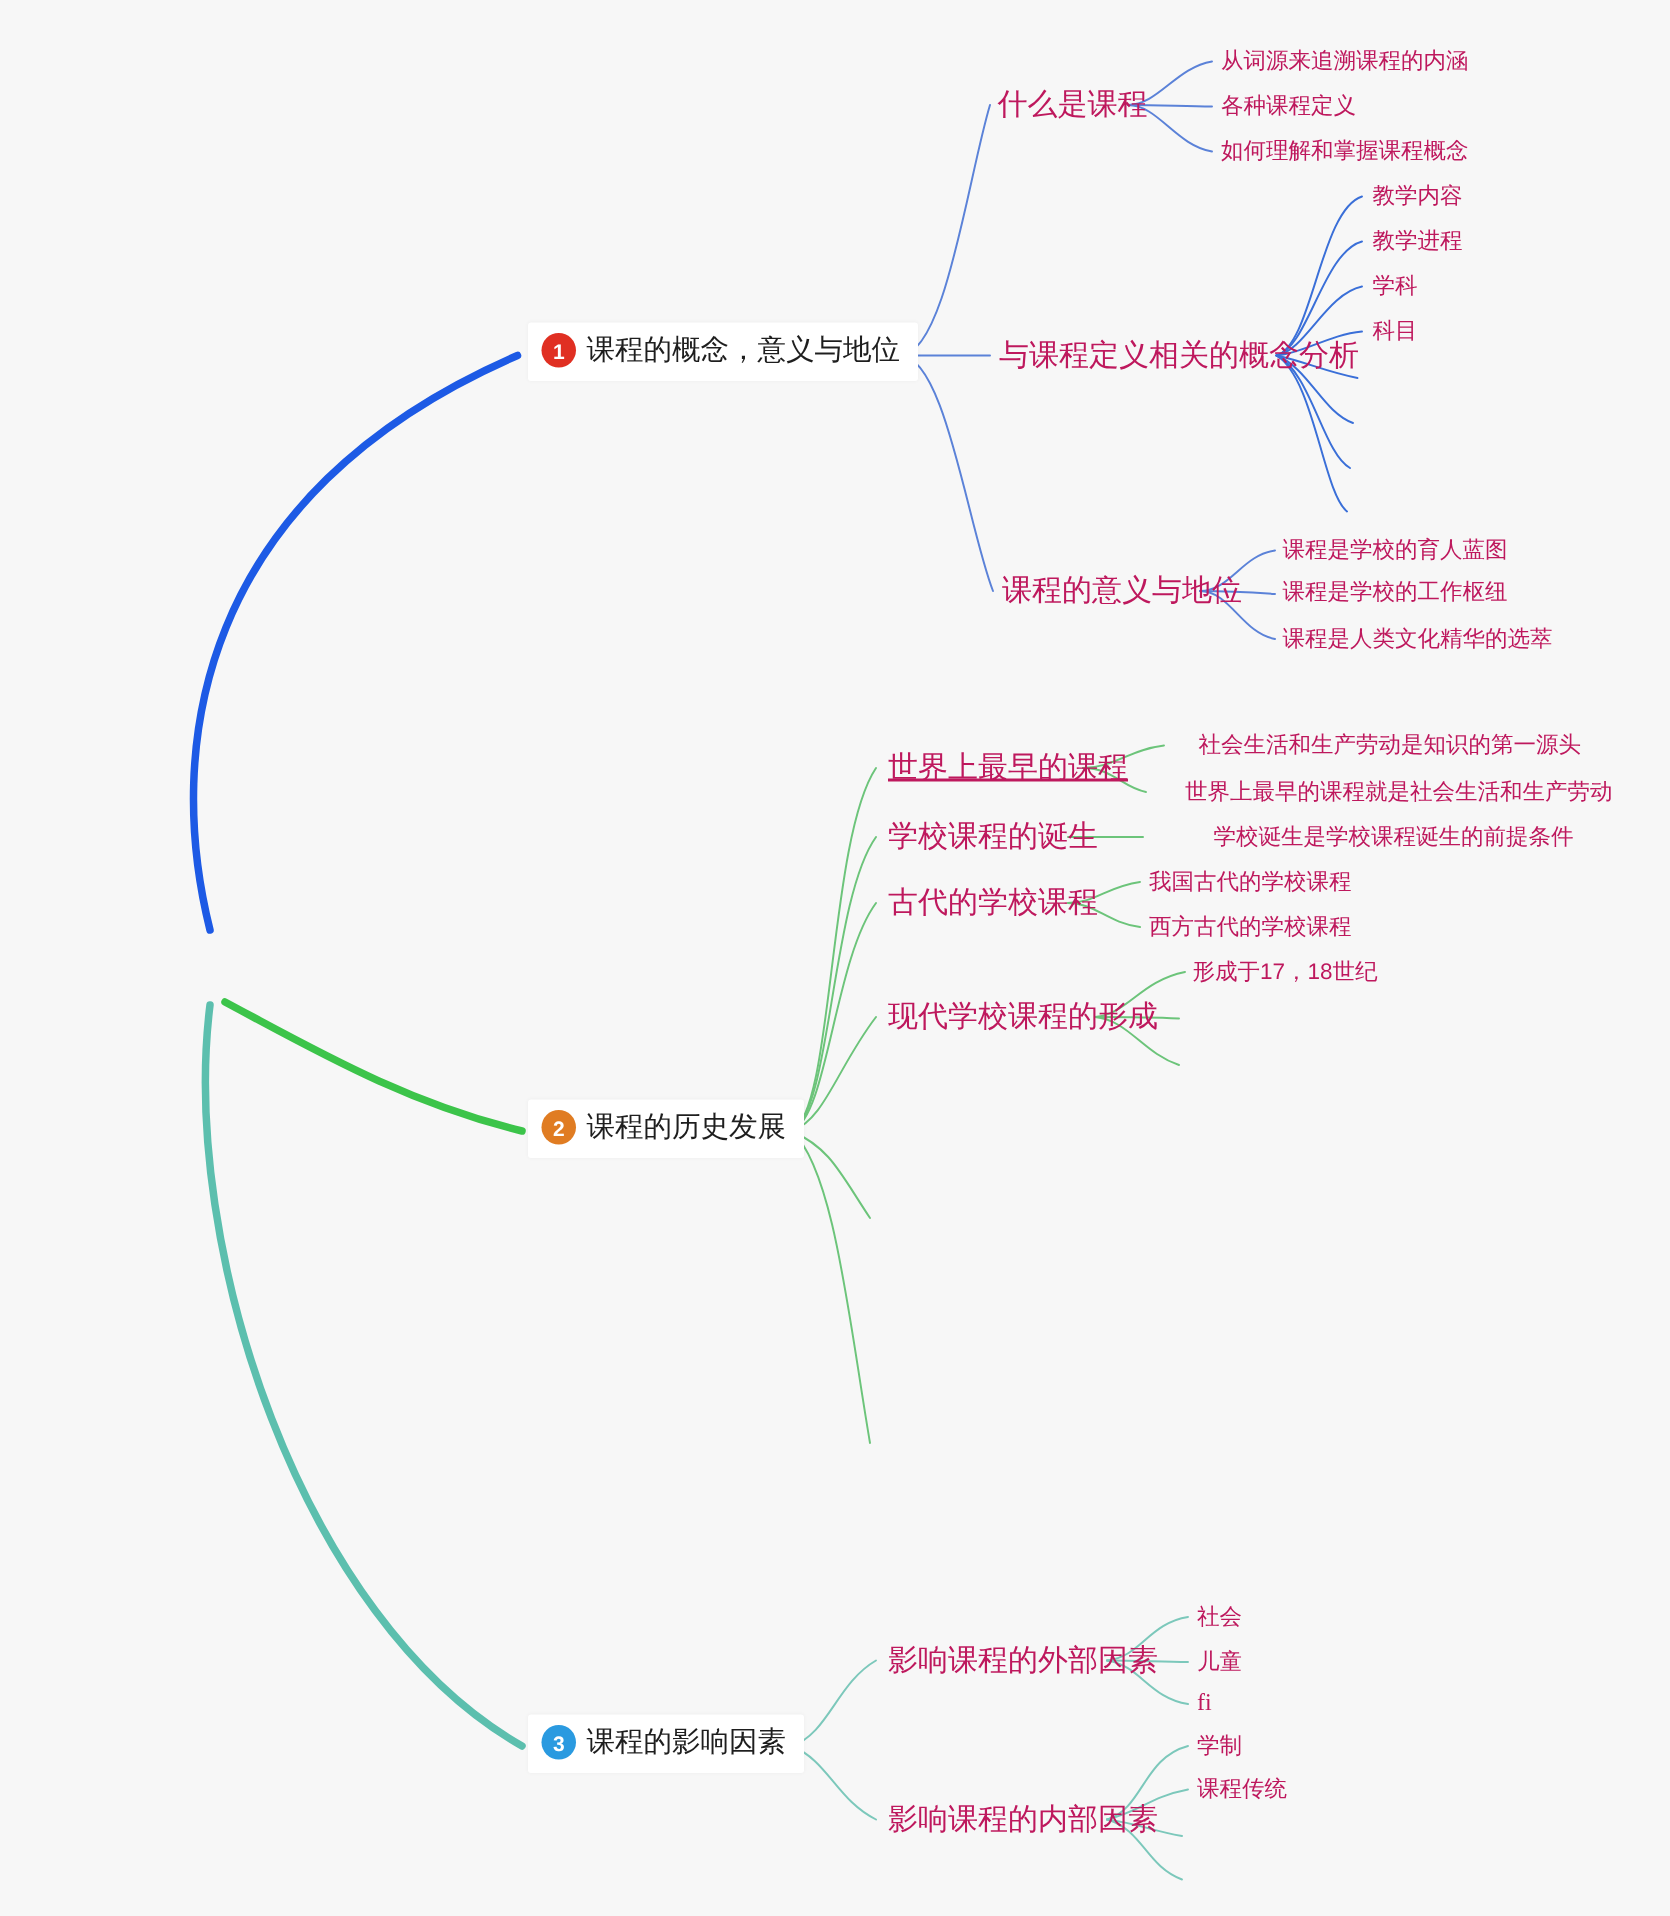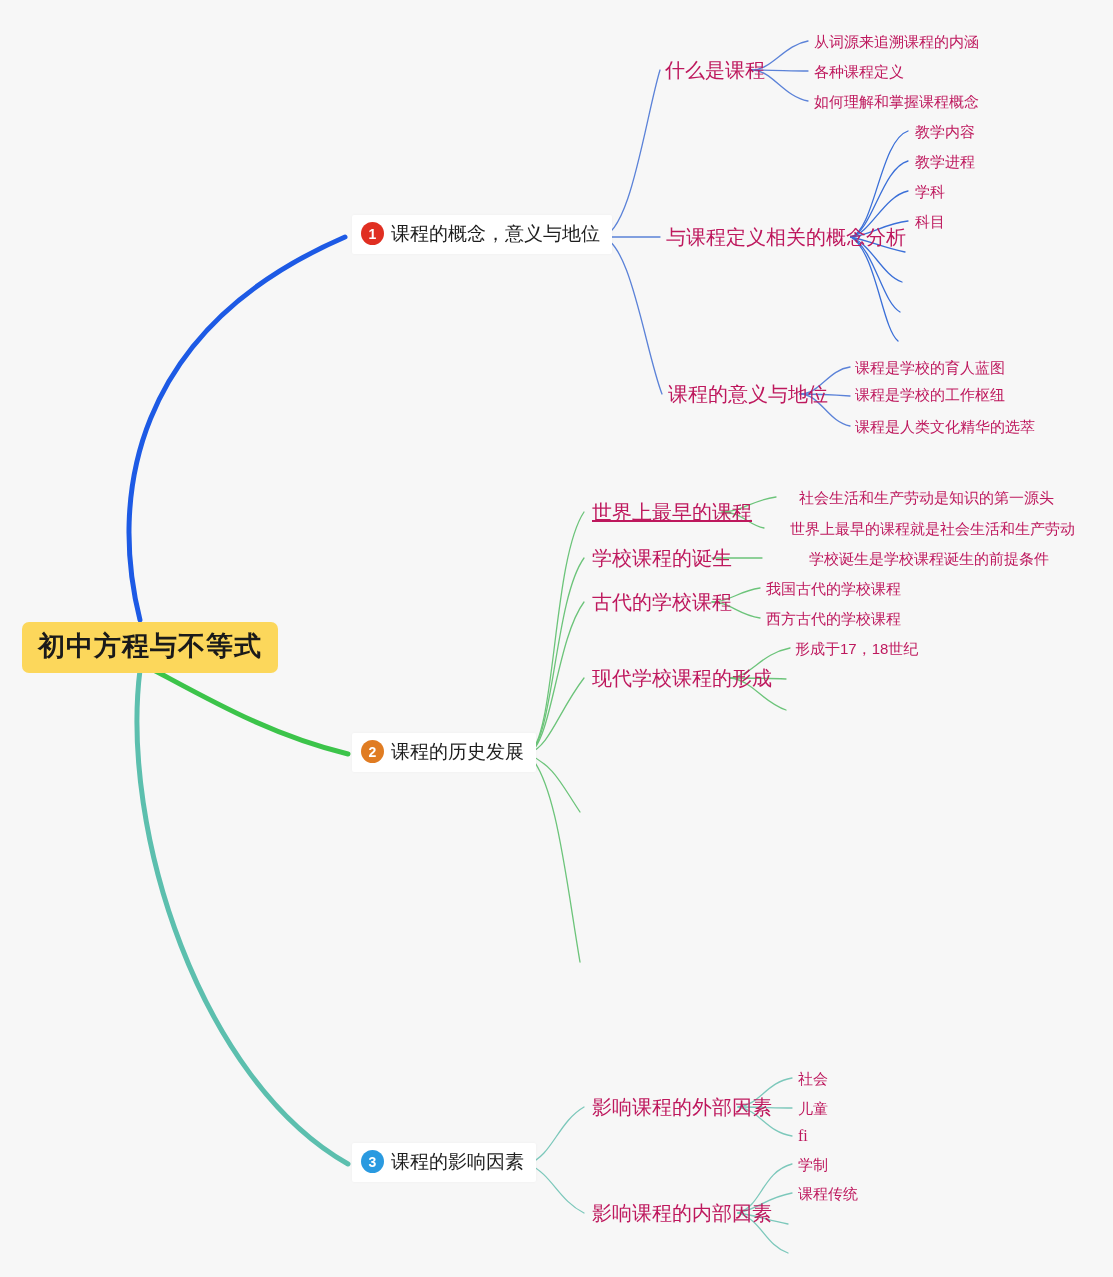--- a/index.html
+++ b/index.html
@@ -157,23 +157,20 @@
     </g>
 
     <g stroke="#7cc8bb" fill="none" stroke-width="1.3" stroke-linecap="round">
       <path d="M 738 1213 C 762 1206 762 1172 792 1164"></path>
       <path d="M 738 1213 C 760 1208 766 1198 792 1193"></path>
       <path d="M 738 1213 C 760 1216 766 1220 788 1224"></path>
       <path d="M 738 1213 C 762 1220 764 1244 788 1253"></path>
     </g>
   </svg>
 
-  <div class="node root-node">
-    <span>初中方程与不等式</span>
-  </div>
 
   <div class="node branch-node" style="left:352px; top:215px;">
     <span class="badge" style="background:#e02f22;">1</span>
     <span>课程的概念，意义与地位</span>
   </div>
 
   <div class="node leaf-node l2" style="left:665px; top:70px;">什么是课程</div>
   <div class="node leaf-node l3" style="left:814px; top:41px;">从词源来追溯课程的内涵</div>
   <div class="node leaf-node l3" style="left:814px; top:71px;">各种课程定义</div>
   <div class="node leaf-node l3" style="left:814px; top:101px;">如何理解和掌握课程概念</div>

